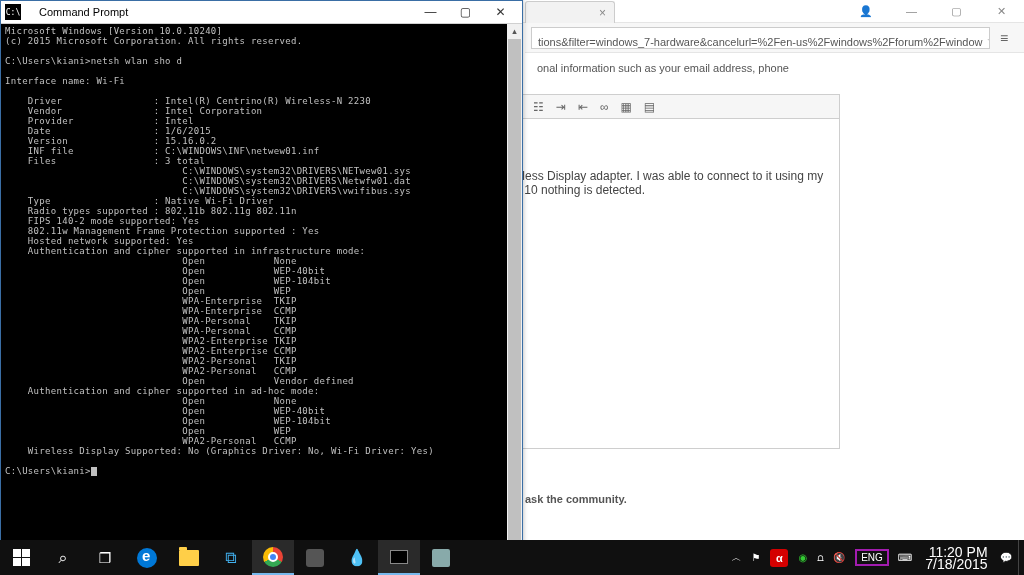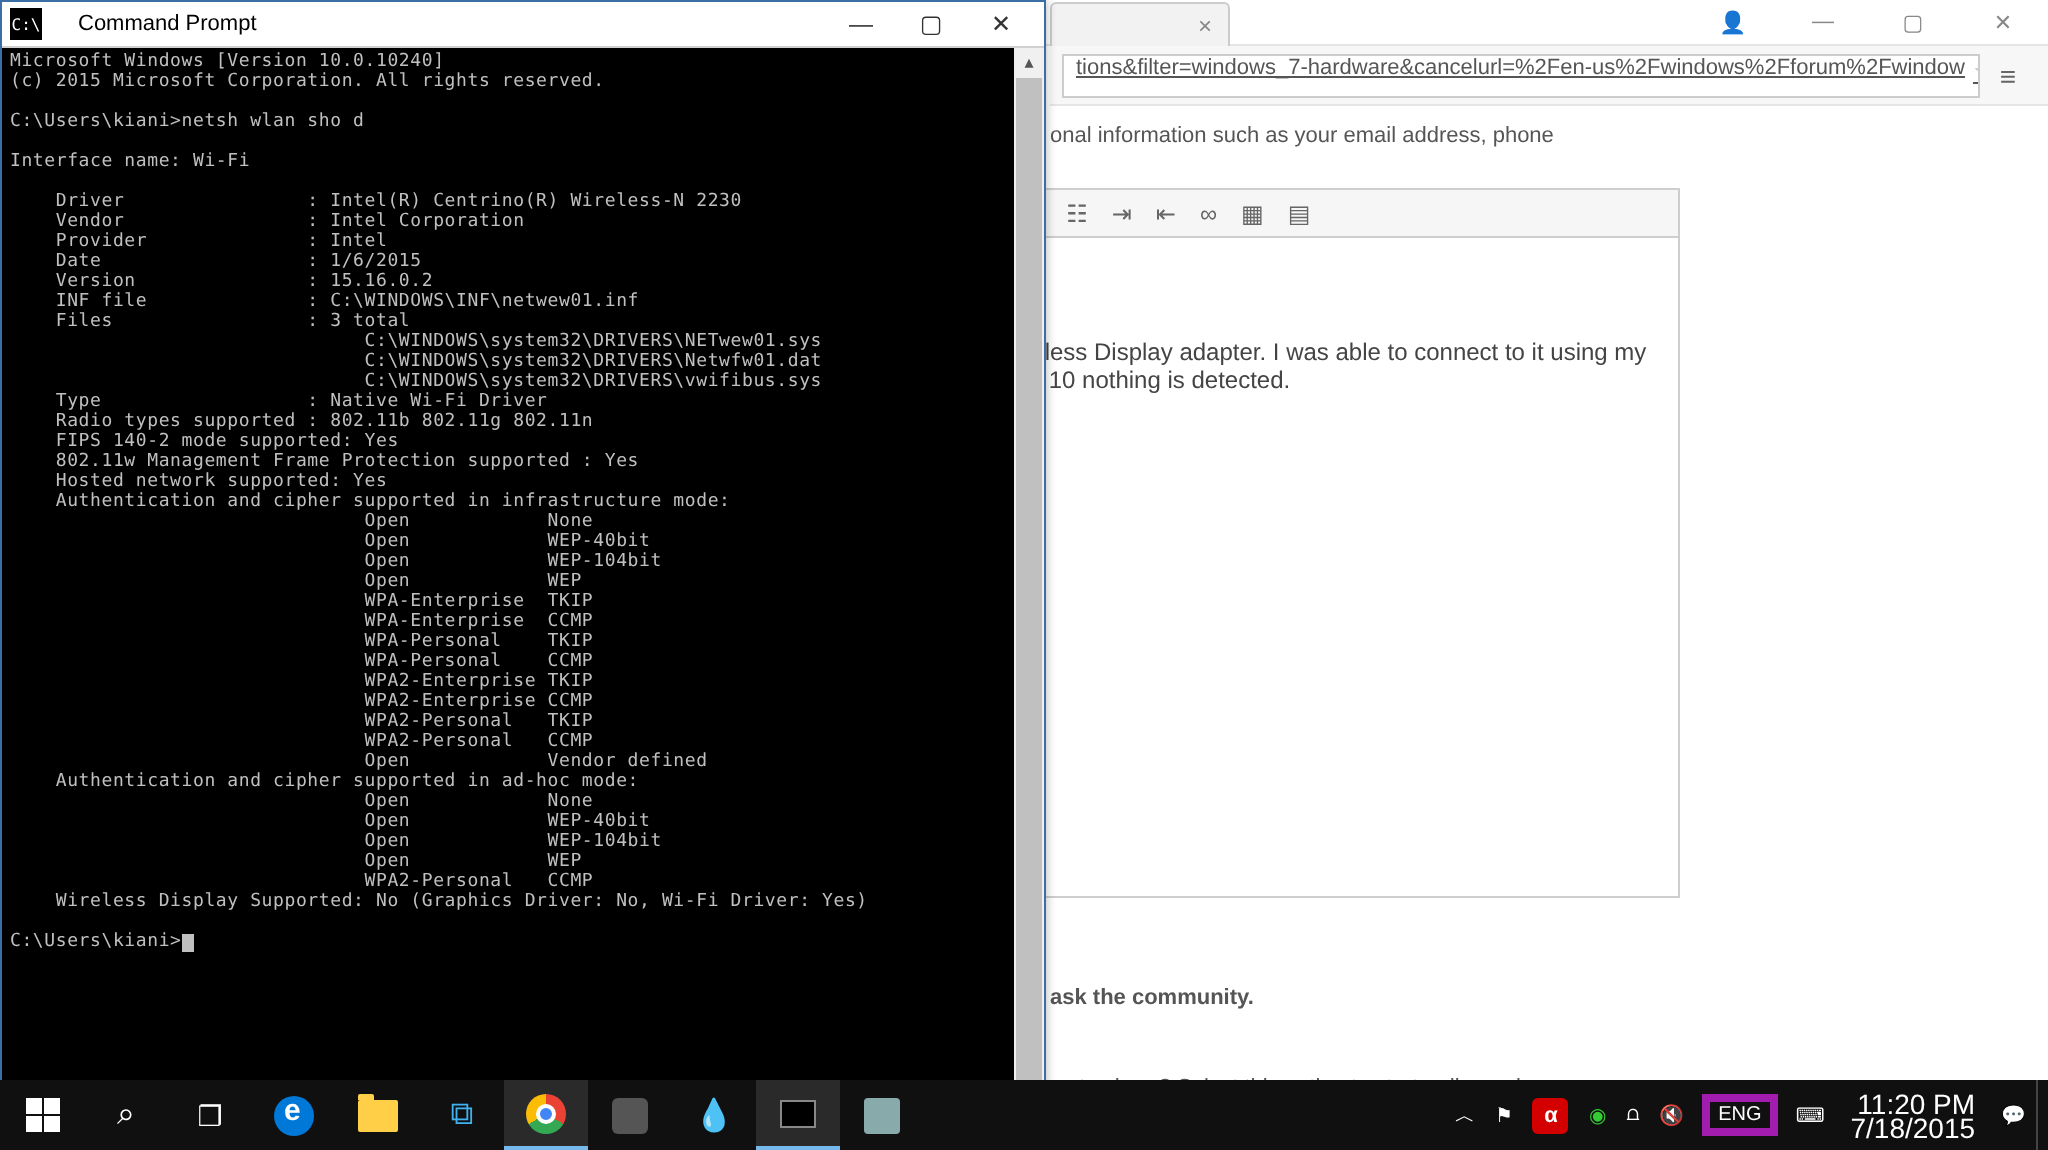--- a/index.html
+++ b/index.html
@@ -6,26 +6,26 @@
 body { font-family: "Segoe UI", Tahoma, sans-serif; width: 1024px; height: 575px; overflow: hidden; background: #fff; position: relative; }
 
 
 .browser-window { position: absolute; top: 0; left: 0; right: 0; bottom: 35px; background: #fff; }
 .browser-titlebar { height: 23px; background: #fff; display: flex; justify-content: flex-end; align-items: center; border-bottom: 1px solid #e5e5e5; }
 .browser-titlebar .wbtn { width: 45px; height: 23px; display: flex; align-items: center; justify-content: center; color: #888; font-size: 11px; }
 .browser-tab-strip { position: absolute; top: 0; left: 525px; height: 23px; display: flex; align-items: flex-end; }
 .browser-tab { background: #f2f2f2; border: 1px solid #ccc; border-bottom: none; height: 22px; min-width: 90px; display: flex; align-items: center; padding: 0 8px; font-size: 11px; color: #555; border-radius: 3px 3px 0 0; }
 .browser-tab .tab-close { margin-left: auto; font-size: 12px; color: #888; }
 .address-row { position: absolute; top: 23px; left: 525px; right: 0; height: 30px; background: #f7f7f7; display: flex; align-items: center; padding: 0 6px; border-bottom: 1px solid #e5e5e5; }
-.address-bar { flex: 1; height: 22px; background: #fff; border: 1px solid #ccc; font-size: 11px; color: #555; display: flex; align-items: flex-start; padding: 0 6px; overflow: hidden; white-space: nowrap; text-decoration: underline; }
+.address-bar { flex: 1; height: 22px; background: #fff; border: 1px solid #ccc; font-size: 11px; color: #555; display: flex; align-items: flex-end; padding: 0 6px; overflow: hidden; white-space: nowrap; }
 .address-star { margin-left: 4px; color: #aaa; font-size: 13px; }
 .menu-icon { width: 28px; text-align: center; color: #666; font-size: 14px; }
 
 .page-snippet { position: absolute; left: 525px; color: #555; font-size: 11px; }
-.snippet1 { top: 62px; }
+.snippet1 { top: 62px; margin-left: 12px; }
 .toolbar-box { position: absolute; top: 94px; left: 500px; width: 340px; height: 25px; border: 1px solid #cecece; background: #f6f6f6; display: flex; align-items: center; gap: 12px; padding: 0 10px; color: #666; font-size: 12px; }
 .content-box { position: absolute; top: 119px; left: 500px; width: 340px; height: 330px; border: 1px solid #cecece; border-top: none; background: #fff; padding: 10px 8px; font-size: 12px; color: #444; }
 .snippet-ask { top: 522px; font-weight: bold; }
 
 
 .cmd-window { position: absolute; top: 0; left: 0; width: 523px; height: 562px; background: #fff; border: 1px solid #3a6ea5; box-shadow: 0 0 5px rgba(0,0,0,0.3); display: flex; flex-direction: column; }
 .cmd-titlebar { height: 23px; background: #fff; display: flex; align-items: center; padding: 0 4px; border-bottom: 1px solid #d0d0d0; }
 .cmd-titlebar .cmd-icon { width: 16px; height: 16px; background: #000; margin-right: 6px; display: inline-flex; align-items: center; justify-content: center; color: #fff; font-size: 8px; font-family: monospace; }
 .cmd-titlebar .title { font-size: 11px; color: #000; margin-left: 12px; }
 .cmd-titlebar .winbtns { margin-left: auto; display: flex; }
@@ -41,21 +41,21 @@
 .cmd-text { font-family: "Consolas", "Lucida Console", monospace; font-size: 9px; line-height: 10px; color: #c0c0c0; white-space: pre; padding: 2px 4px; letter-spacing: 0.3px; }
 .cursor { display: inline-block; background: #c0c0c0; width: 6px; height: 9px; vertical-align: bottom; }
 
 
 .taskbar { position: absolute; bottom: 0; left: 0; right: 0; height: 35px; background: #101010; display: flex; align-items: center; }
 .tb-item { width: 42px; height: 35px; display: flex; align-items: center; justify-content: center; color: #fff; }
 .tb-item.active { background: #2a2a2a; border-bottom: 2px solid #76b9ed; }
 .tb-tray { margin-left: auto; display: flex; align-items: center; height: 100%; color: #fff; font-size: 10px; }
 .tray-ic { padding: 0 5px; display: flex; align-items: center; justify-content: center; height: 100%; }
 .tray-clock { text-align: right; padding: 0 8px; line-height: 12px; font-size: 14px; }
-.tray-lang { border: 4px solid #a21caf; padding: 1px 4px; font-size: 10px; margin: 0 4px; }
+.tray-lang { border: 2px solid #a21caf; padding: 1px 4px; font-size: 10px; margin: 0 4px; }
 
 .start-icon { display: grid; grid-template-columns: 8px 8px; grid-template-rows: 8px 8px; gap: 1px; }
 .start-icon span { background: #fff; }
 
 .chrome-ic { width: 20px; height: 20px; border-radius: 50%; background: conic-gradient(#ea4335 0 120deg, #34a853 120deg 240deg, #fbbc05 240deg 360deg); position: relative; }
 .chrome-ic::after { content: ""; position: absolute; top: 5px; left: 5px; width: 10px; height: 10px; border-radius: 50%; background: #4285f4; border: 2px solid #fff; box-sizing: border-box; }
 
 .edge-ic { width: 20px; height: 20px; border-radius: 50%; background: #0078d7; position: relative; }
 .edge-ic::after { content: "e"; position: absolute; color: #fff; font-weight: bold; font-size: 15px; top: -1px; left: 5px; }
 

